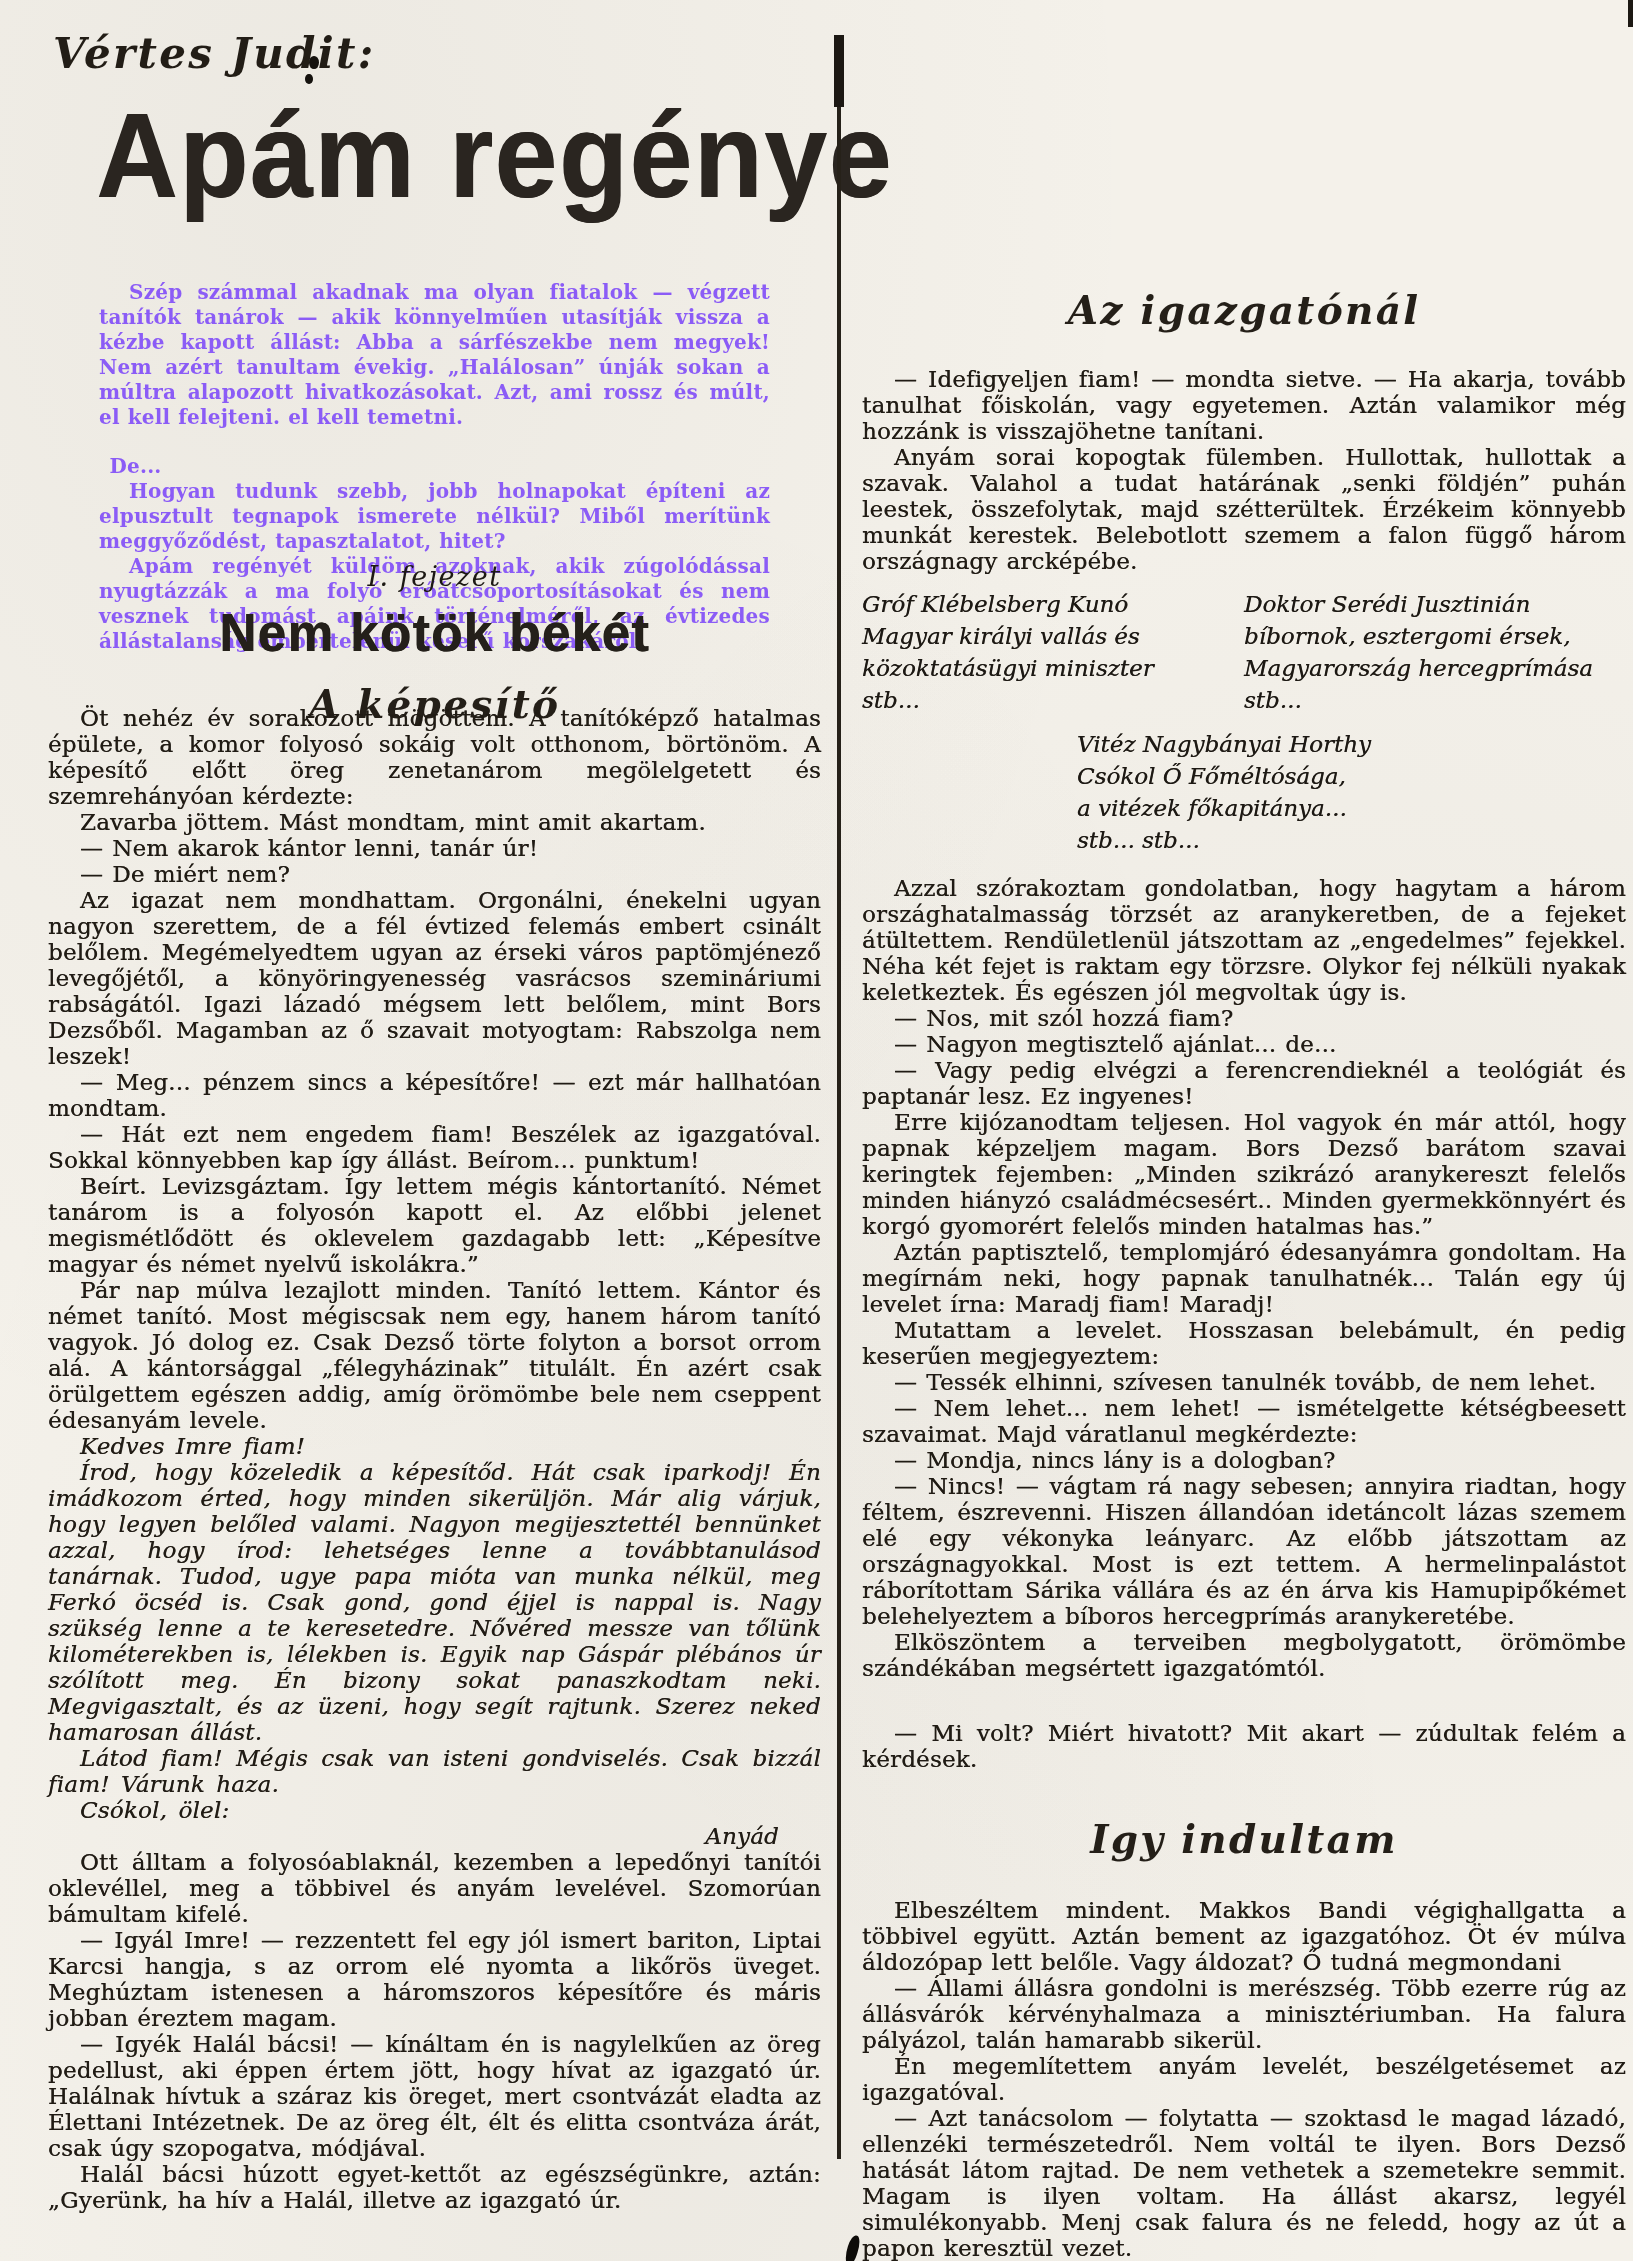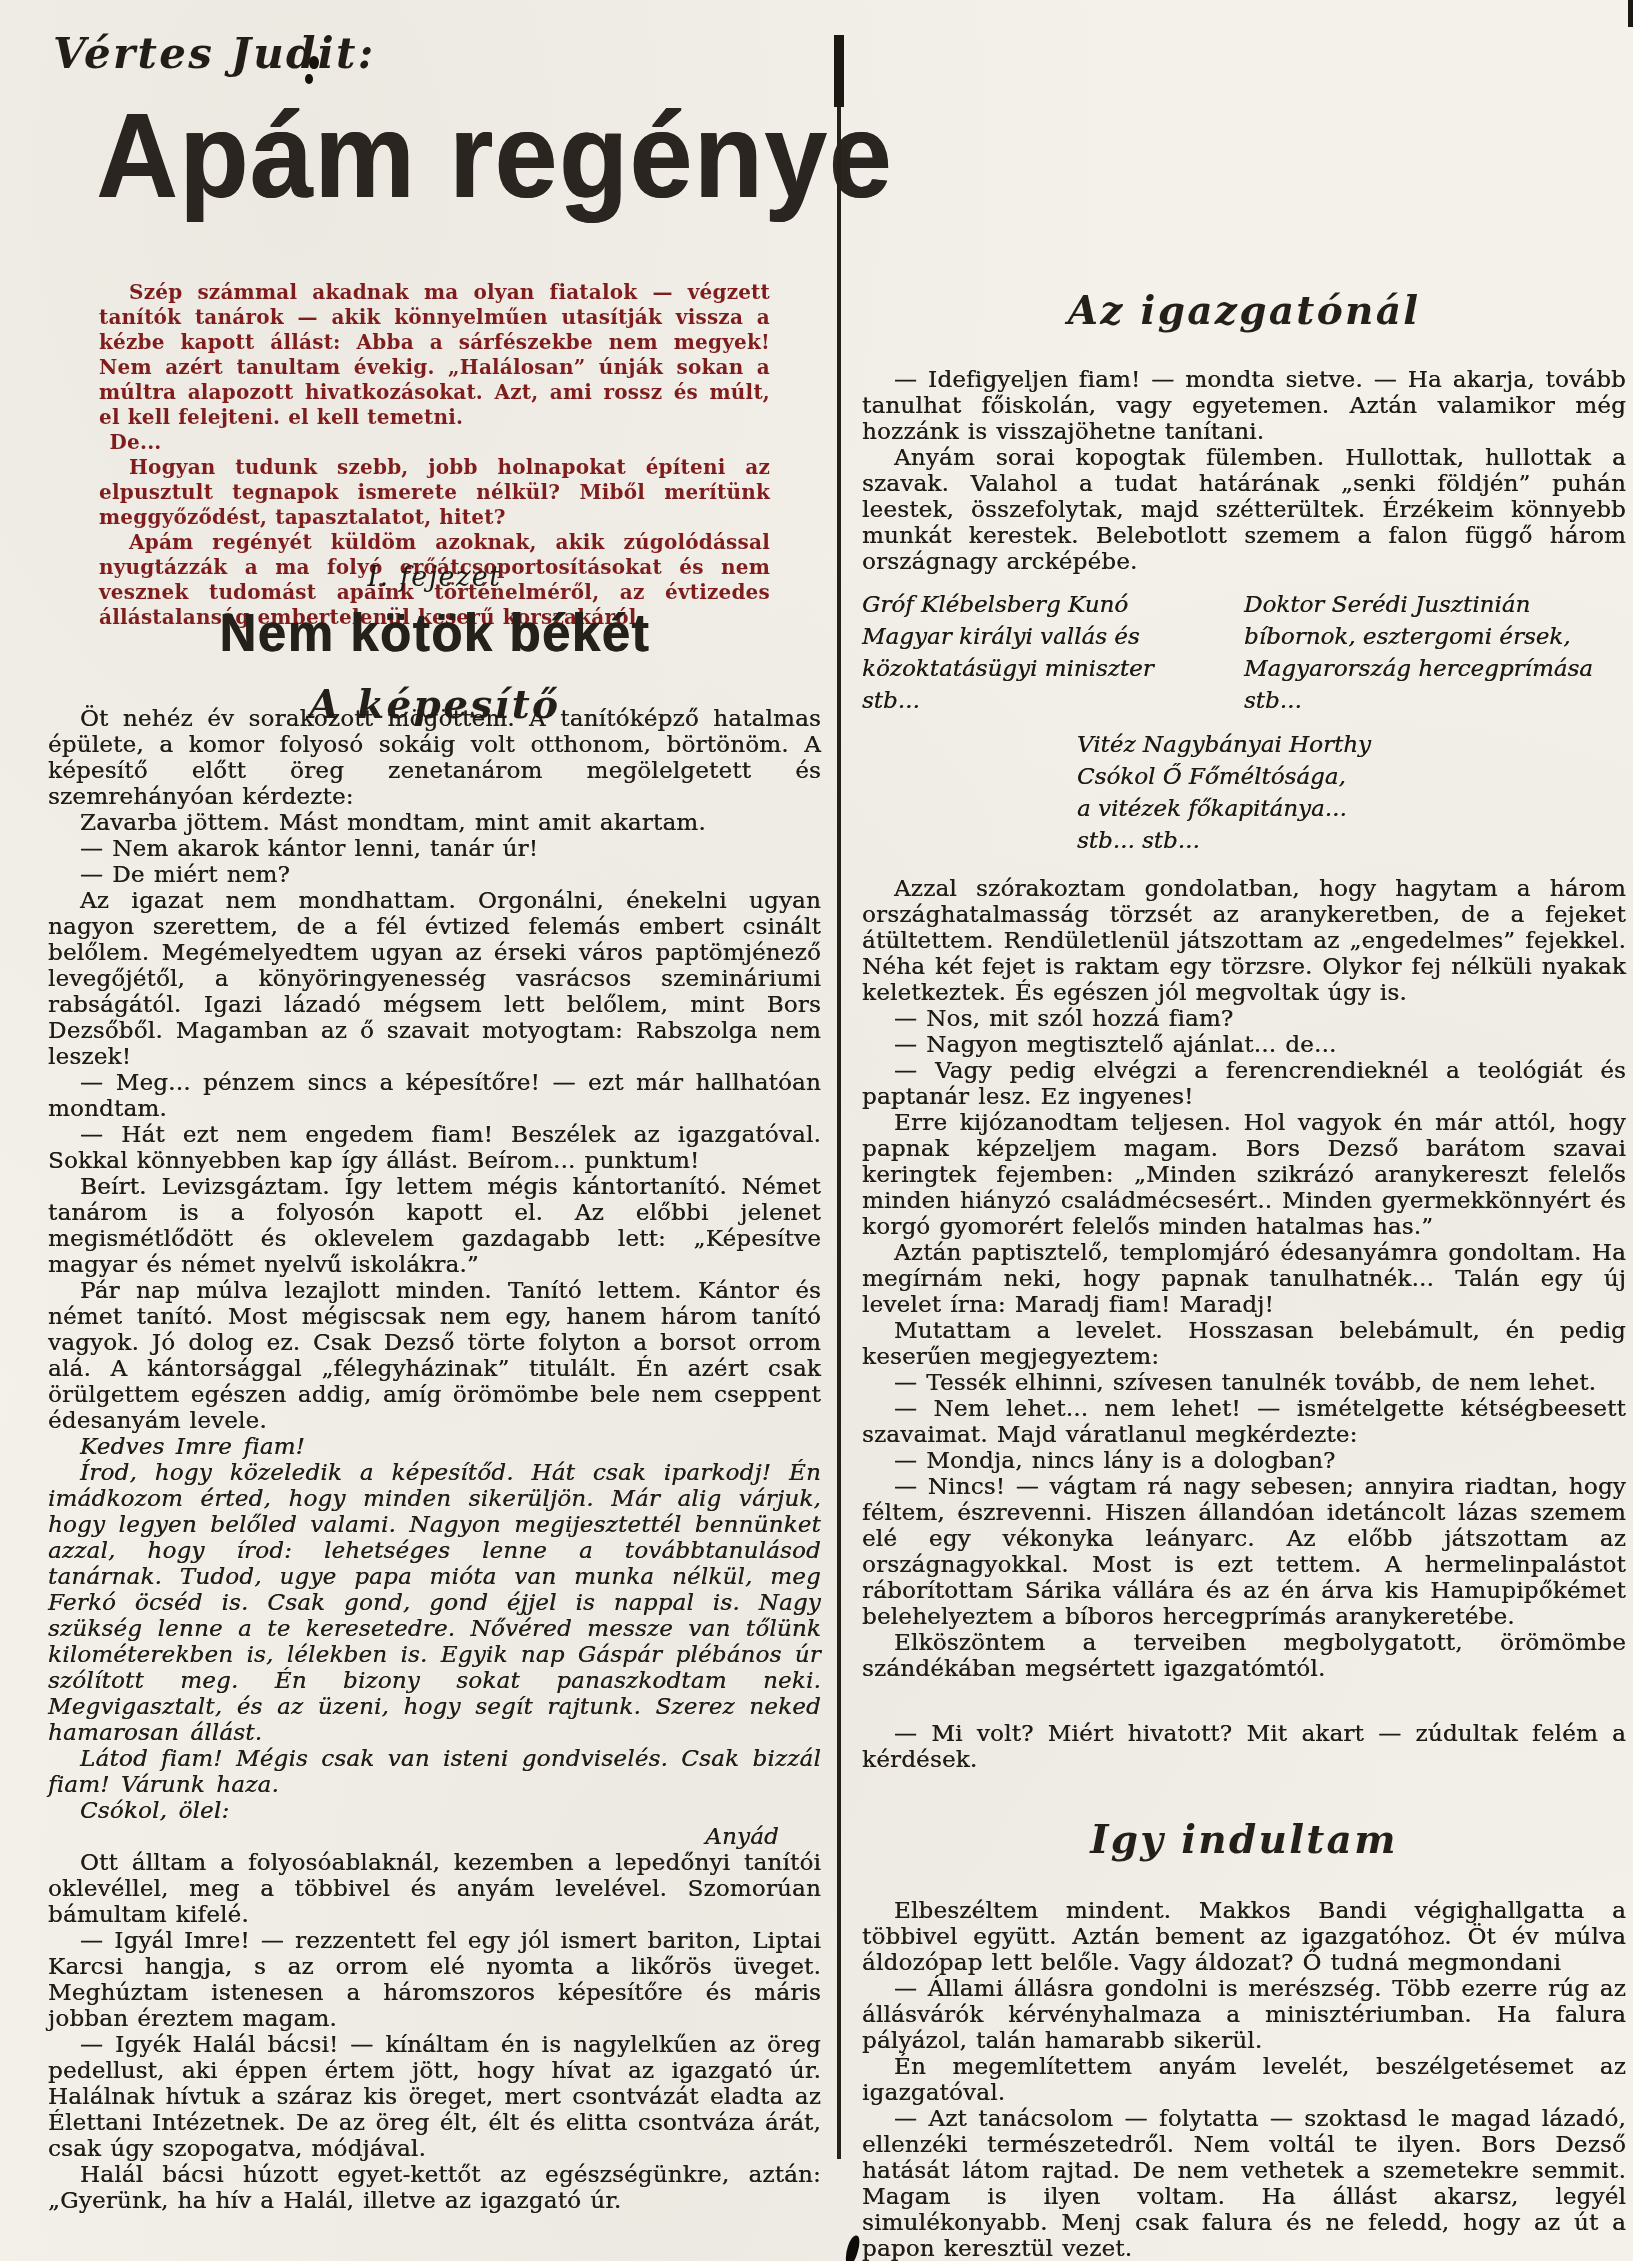--- a/index.html
+++ b/index.html
@@ -25,25 +25,25 @@
     font-size:113px;letter-spacing:1.5px;line-height:1;
     transform:scaleY(1.06);transform-origin:top left;
     color:#2a2520;text-shadow:0.8px 0 0 #2a2520;
     white-space:nowrap;
   }
   
   .lede{
     position:absolute;left:99px;top:280px;width:671px;
     font-size:20px;line-height:25px;font-weight:bold;
     text-align:justify;letter-spacing:0.2px;word-spacing:0.8px;
-    color:#7f1d1d;
+    color:#8b5cf6;
   }
   .lede p{margin:0;}
   .lede p.ind{text-indent:30px;}
-  .lede p.noind{text-indent:10.5px;}
+  .lede p.noind{text-indent:10.5px;margin-top:24px;}
   
   .chapter{position:absolute;left:48px;top:561px;width:773px;text-align:center;}
   .chapter-label{font-style:italic;font-size:27px;letter-spacing:1.5px;margin:0 0 10.5px 0;}
   .chapter-title{
     font-family:"Liberation Sans", sans-serif;font-weight:bold;
     font-size:51px;letter-spacing:1.5px;margin:0 0 19.6px 0;color:#24201a;
     text-shadow:0.8px 0 0 #24201a;
     transform:scaleY(1.05);
   }
   .section-title{

